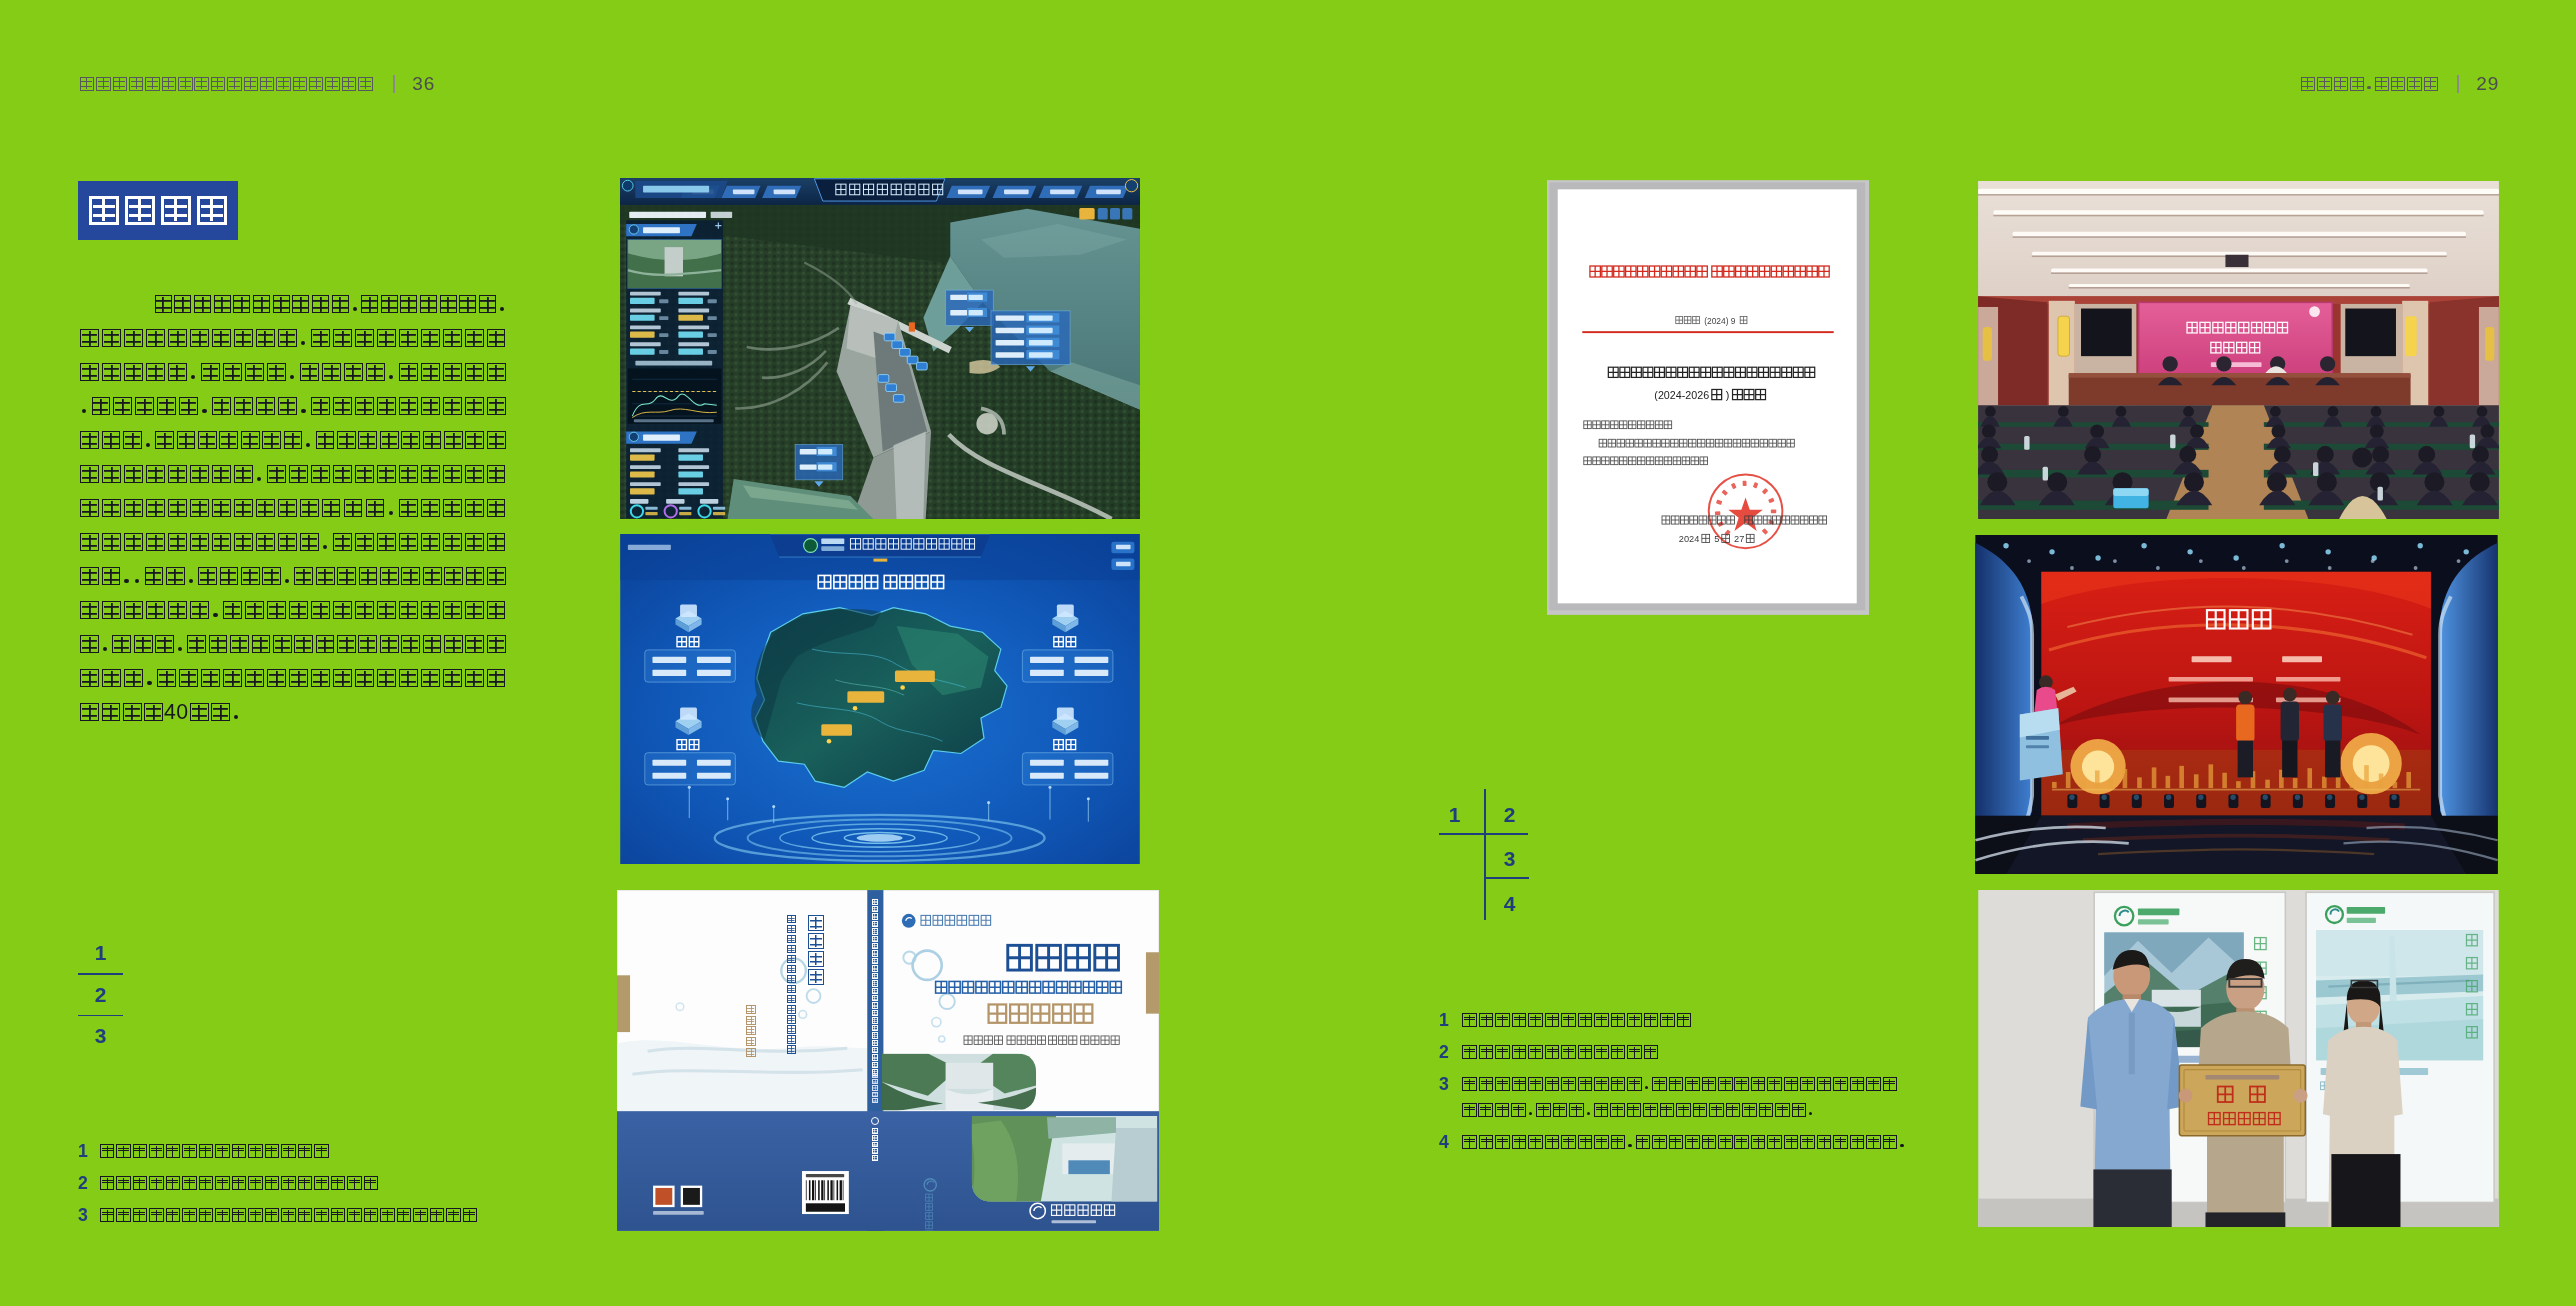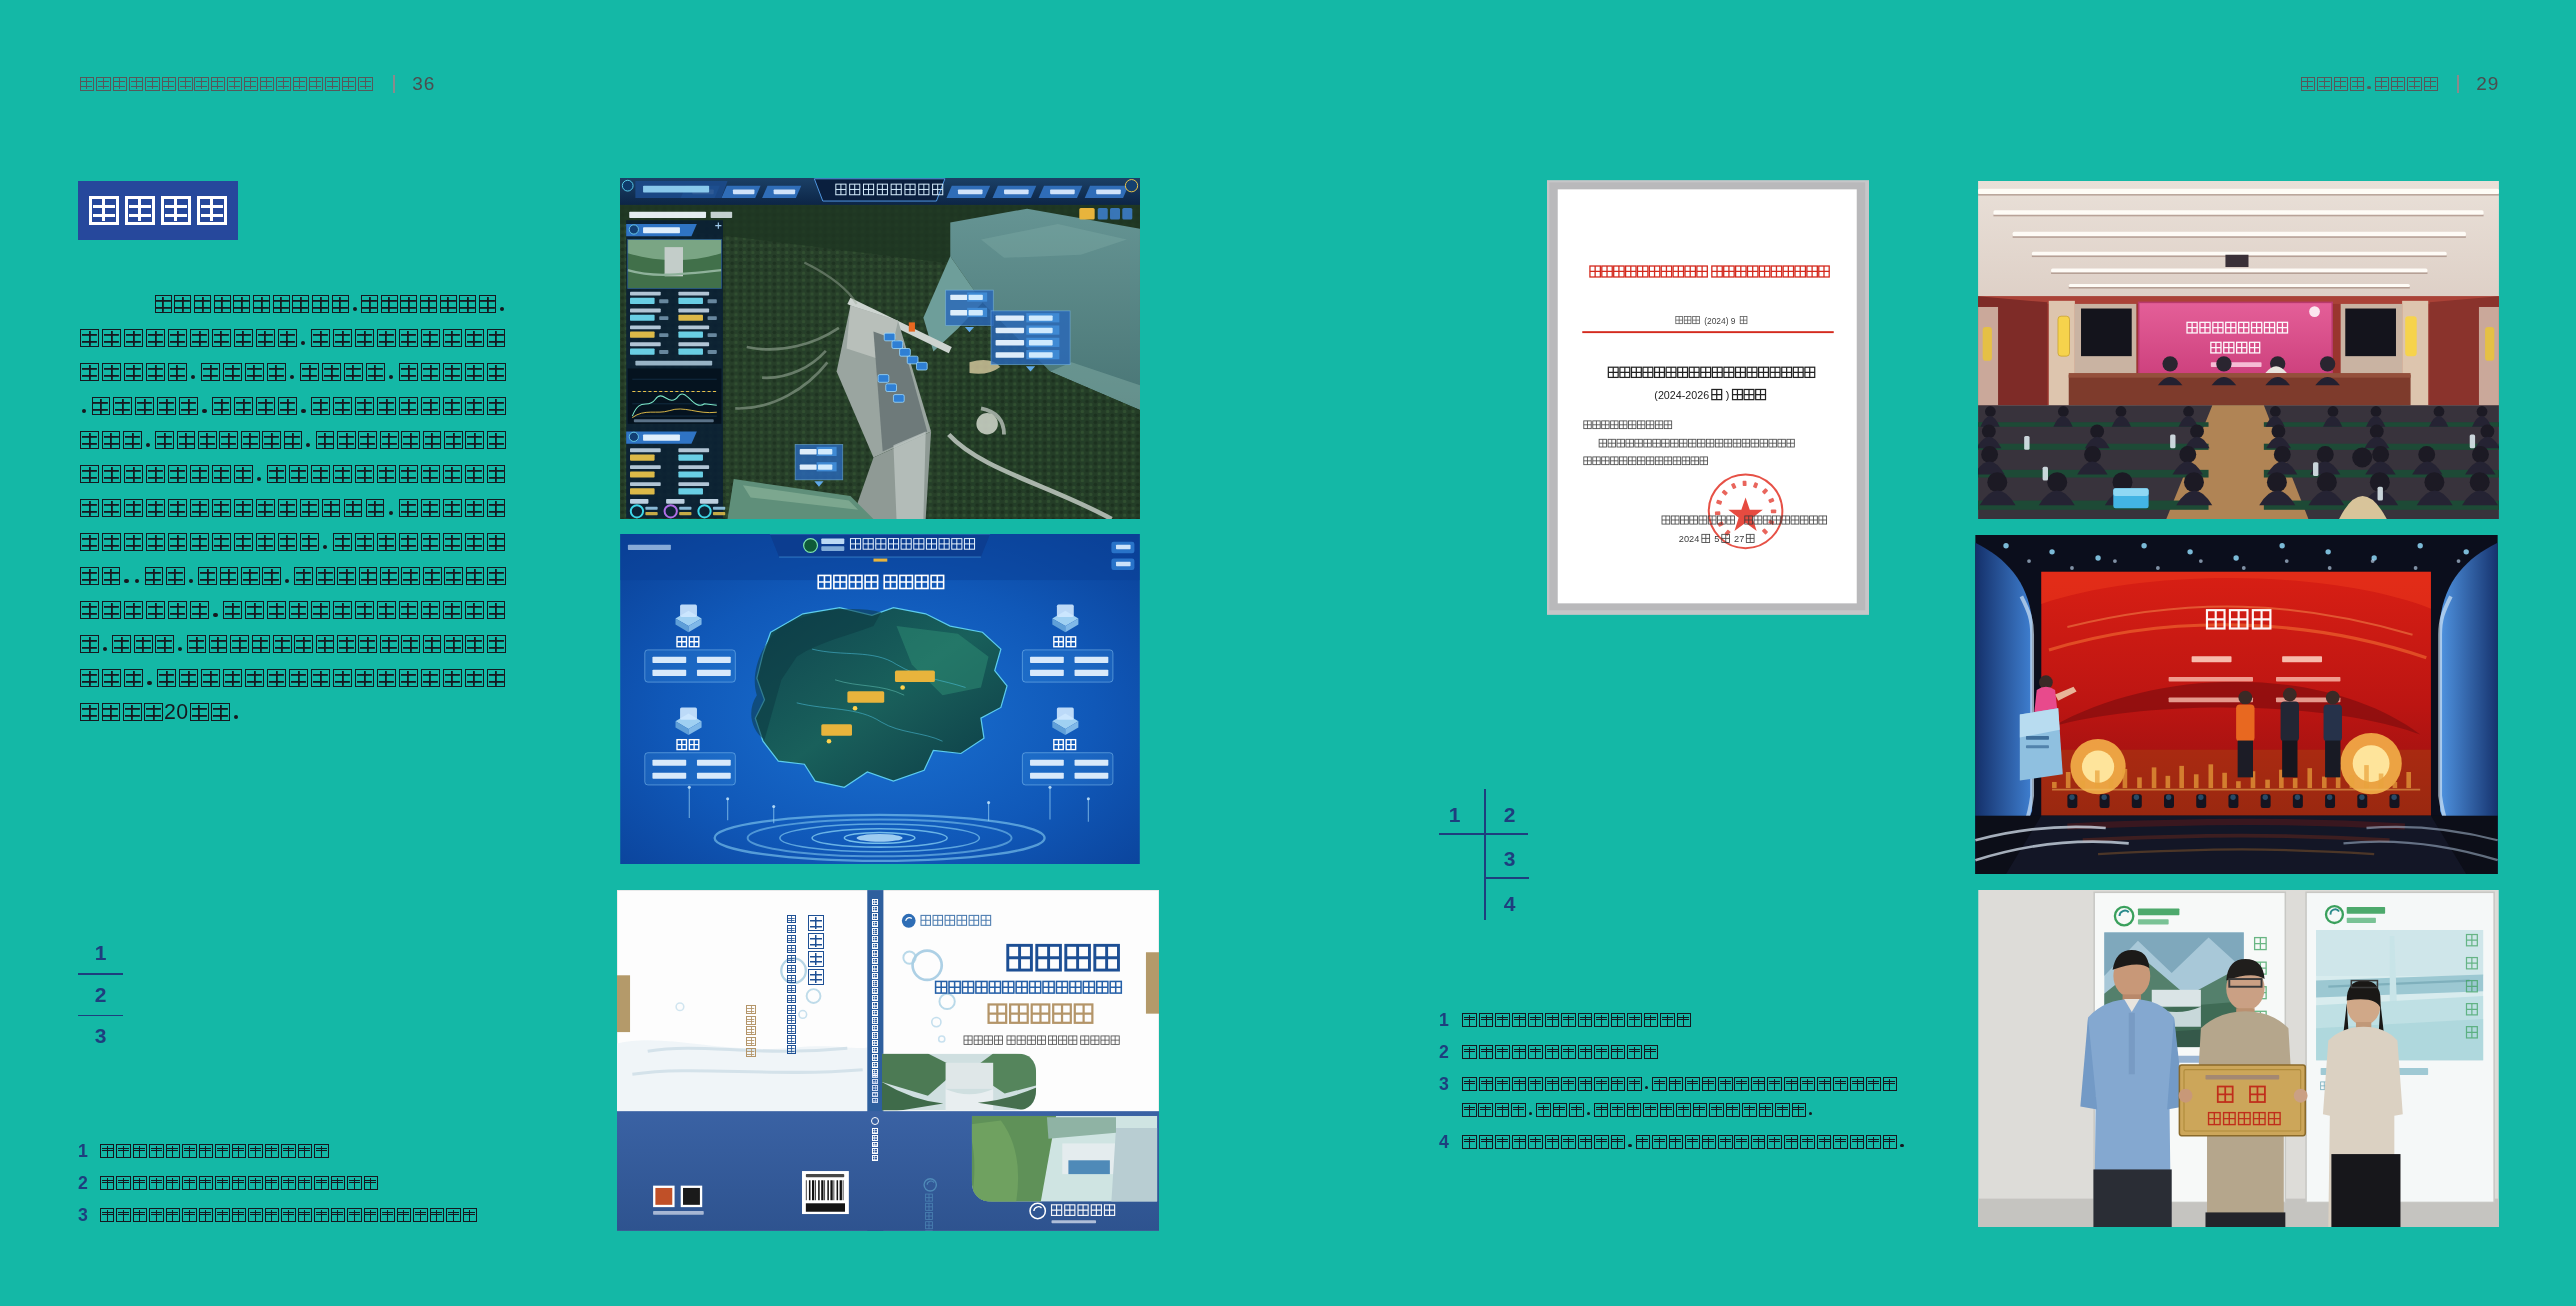--- a/index.html
+++ b/index.html
@@ -1,16 +1,16 @@
 <!DOCTYPE html>
 <html style="font-size:12.3px"><head><meta charset="utf-8">
 <style>
 *{margin:0;padding:0;box-sizing:border-box}
 html,body{width:2576px;height:1306px;background:#fff;font-family:"Liberation Sans",sans-serif}
-#pg{position:relative;width:2576px;height:1306px;overflow:hidden;background:#14b8a6}
+#pg{position:relative;width:2576px;height:1306px;overflow:hidden;background:#84cc16}
 .ab{position:absolute}
 i,u,em,b{font-style:normal;font-weight:normal;text-decoration:none}
 i{display:inline-block;width:.88em;height:.88em;margin:0 .06em;border:.09em solid;
   background:linear-gradient(currentColor,currentColor) 50% 32%/ .7em .085em no-repeat,
              linear-gradient(currentColor,currentColor) 50% 78%/ .7em .085em no-repeat,
              linear-gradient(currentColor,currentColor) 50% 50%/ .085em .7em no-repeat;
   vertical-align:-.09em}
 u{display:inline-block;width:.5em;height:.86em;position:relative;vertical-align:-.09em}
 u:before{content:"";position:absolute;left:.12em;bottom:.1em;width:.2em;height:.2em;background:currentColor;border-radius:50%}
 em{letter-spacing:.02em}
@@ -326,21 +326,21 @@
         <i></i>
         <i></i>
         <i></i>
         <i></i>
       </div>
       <div class="jll">
         <i></i>
         <i></i>
         <i></i>
         <i></i>
-        <em>20</em>
+        <em>40</em>
         <i></i>
         <i></i>
         <u></u>
       </div>
     </div>
 
 <div class="ab" style="left:78px;top:941px;width:46px;color:#1e3e7e;font-size:21px;font-weight:bold;font-family:'Liberation Sans'">
 <div style="text-align:center;width:45px">1</div>
 <div style="height:1.5px;background:#1e3e7e;margin:8.4px 0 7.7px;width:45px"></div>
 <div style="text-align:center;width:45px">2</div>

